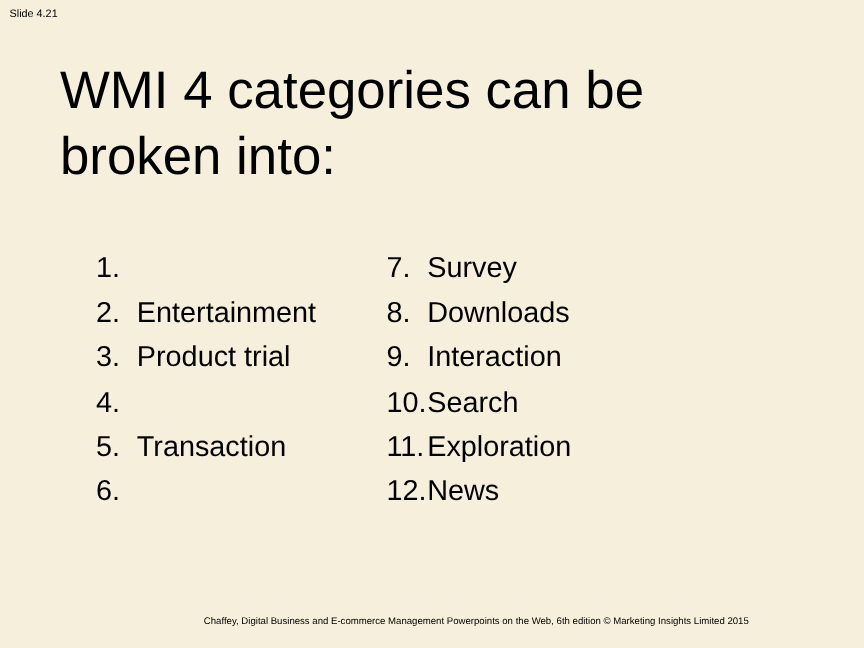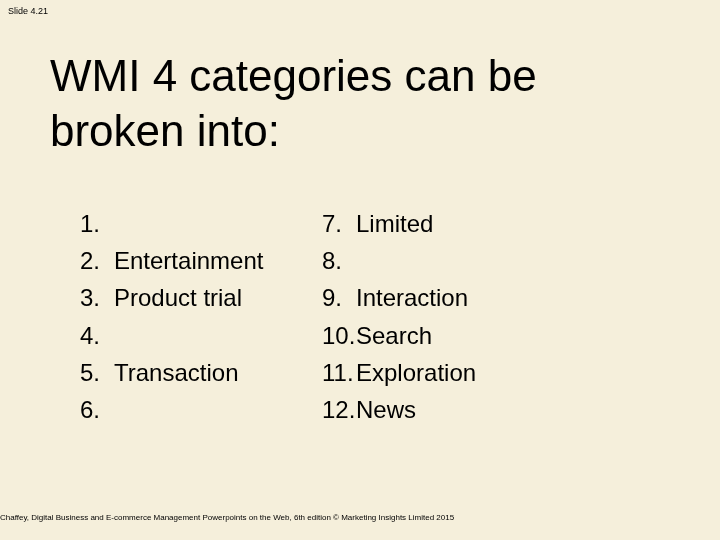--- a/index.html
+++ b/index.html
@@ -56,21 +56,21 @@
   .num {
     width: 34px;
     flex-shrink: 0;
   }
   .col2 .item.tight .num { width: 34px; }
   .footer {
     position: absolute;
     bottom: 18px;
     left: 0;
     right: 0;
-    text-align: left;
+    text-align: right;
     font-size: 8px;
   }
 </style>
 </head>
 <body>
 
 <div class="slide">
   <div class="slide-number">Slide 4.21</div>
 
   <div class="title">WMI 4 categories can be broken into:</div>
@@ -99,24 +99,25 @@
         <li class="item">
           <span class="num">6.</span>
         </li>
       </ul>
     </div>
 
     <div class="col col2">
       <ul class="list">
         <li class="item">
           <span class="num">7.</span>
-          <span>Limited</span>
+          <span>Survey</span>
         </li>
         <li class="item">
           <span class="num">8.</span>
+          <span>Downloads</span>
         </li>
         <li class="item">
           <span class="num">9.</span>
           <span>Interaction</span>
         </li>
         <li class="item tight">
           <span class="num">10.</span>
           <span>Search</span>
         </li>
         <li class="item tight">

